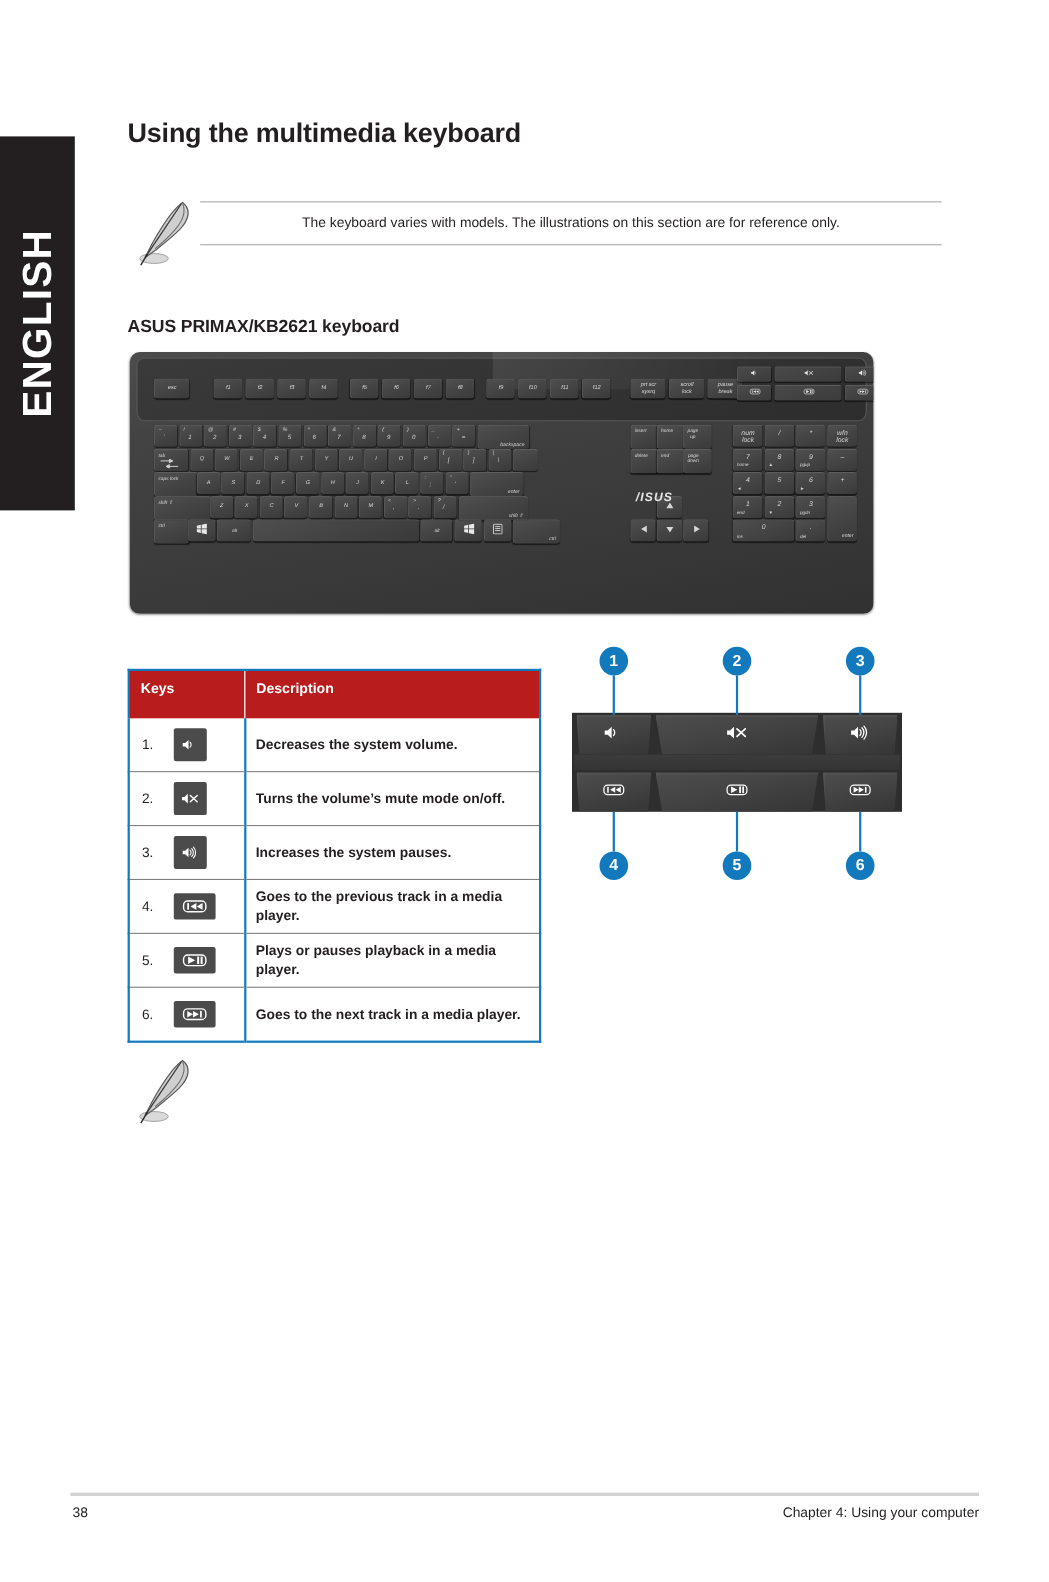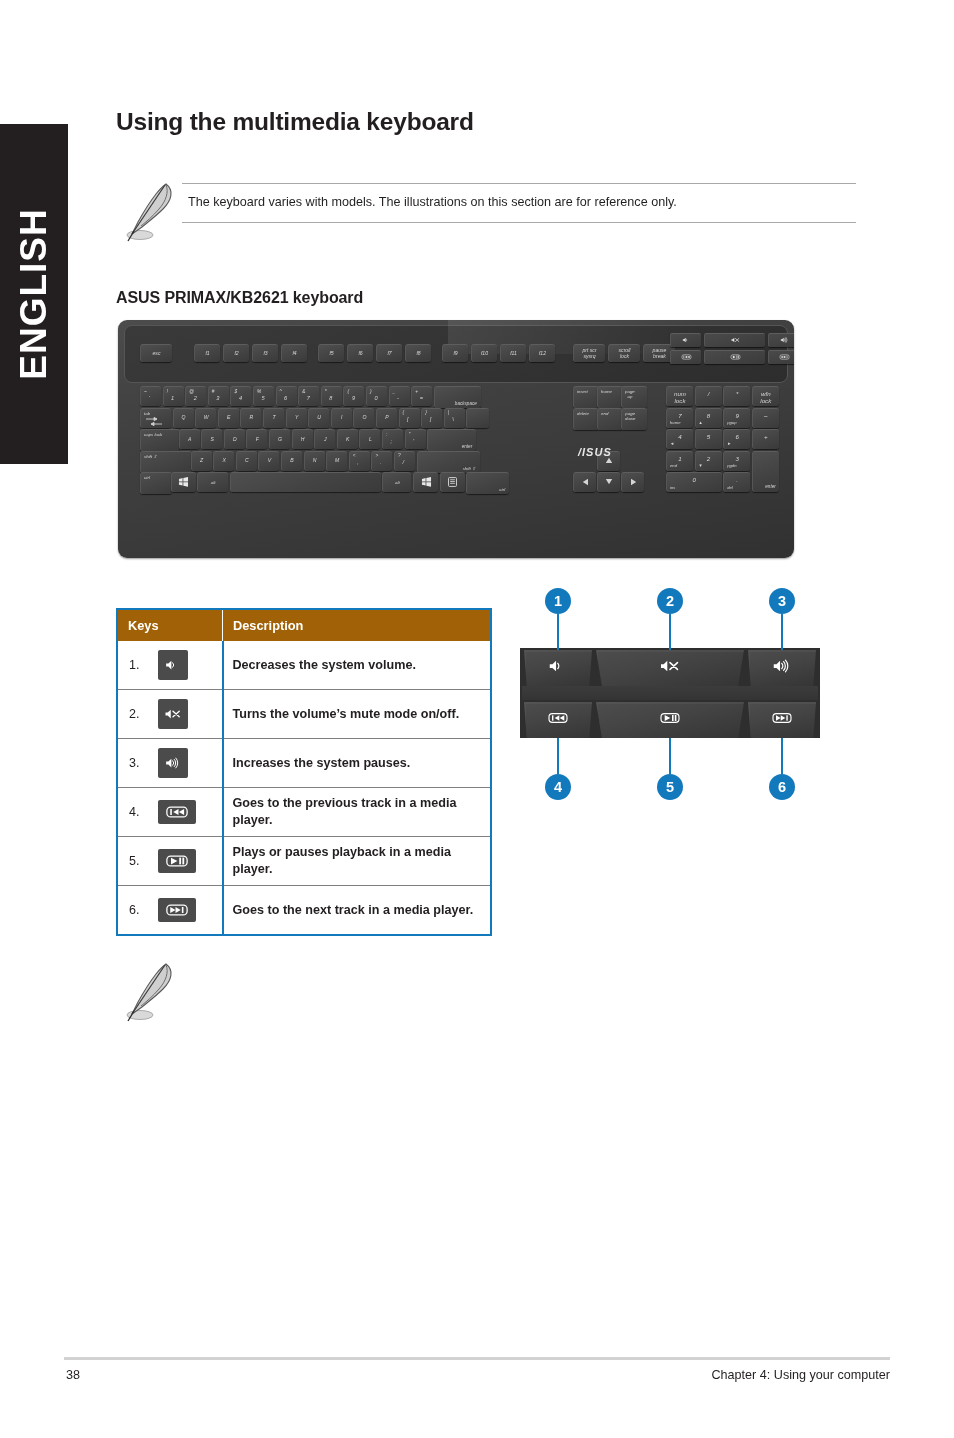--- a/index.html
+++ b/index.html
@@ -27,21 +27,21 @@
     font-size:24.5px;font-weight:bold;line-height:1.33;color:#231f20;
     letter-spacing:-0.2px;
   }
   
   .note-box{position:absolute;display:flex;align-items:flex-start;}
   .note-icon{width:66px;flex:0 0 66px;position:relative;height:56px;}
   .note-body{flex:1;border-top:1.4px solid #a8a8a8;border-bottom:1.4px solid #a8a8a8;
     padding:10px 6px 11px 6px;}
   .note-body p{margin:0;font-size:12.6px;line-height:1.35;color:#231f20;}
   .note-body sup{font-size:8px;vertical-align:super;}
-  #note-top{left:116px;top:183px;width:740px;}
+  #note-top{left:116px;top:183px;width:740px;text-align:center;}
   #note-bottom{left:116px;top:963px;width:740px;}
   
   .quill{position:absolute;left:6px;top:-2px;}
   
   #sub-heading{
     position:absolute;left:116px;top:276px;
     font-size:16px;font-weight:bold;color:#231f20;letter-spacing:-0.1px;
   }
   
   #keyboard-figure{
@@ -95,22 +95,22 @@
     position:absolute;color:#e8e8e8;font-size:11px;font-weight:bold;
     font-style:italic;letter-spacing:1px;font-family:"Liberation Sans", sans-serif;
   }
   
   #keys-table{
     position:absolute;left:116px;top:608px;width:376px;
     border:2.5px solid #1279bd;border-collapse:collapse;background:#fff;
   }
   #keys-table th,#keys-table td{border:0;padding:0;vertical-align:middle;}
   #keys-table thead th{
-    background:#a16207;color:#ffffff;font-size:12.8px;font-weight:bold;
-    text-align:left;padding:5px 0 6px 10px;height:20px;
+    background:#b91c1c;color:#ffffff;font-size:12.8px;font-weight:bold;
+    text-align:left;padding:5px 0 18px 10px;height:20px;
   }
   #keys-table thead th.c1{width:94px;border-right:1.5px solid #ffffff;}
   #keys-table tbody tr{border-bottom:1.2px solid #808080;}
   #keys-table tbody tr:last-child{border-bottom:0;}
   #keys-table td.cell-key{
     width:94px;border-right:2.2px solid #1279bd;
     height:48px;position:relative;
   }
   #keys-table td.cell-key .num{
     position:absolute;left:11px;top:50%;transform:translateY(-50%);

